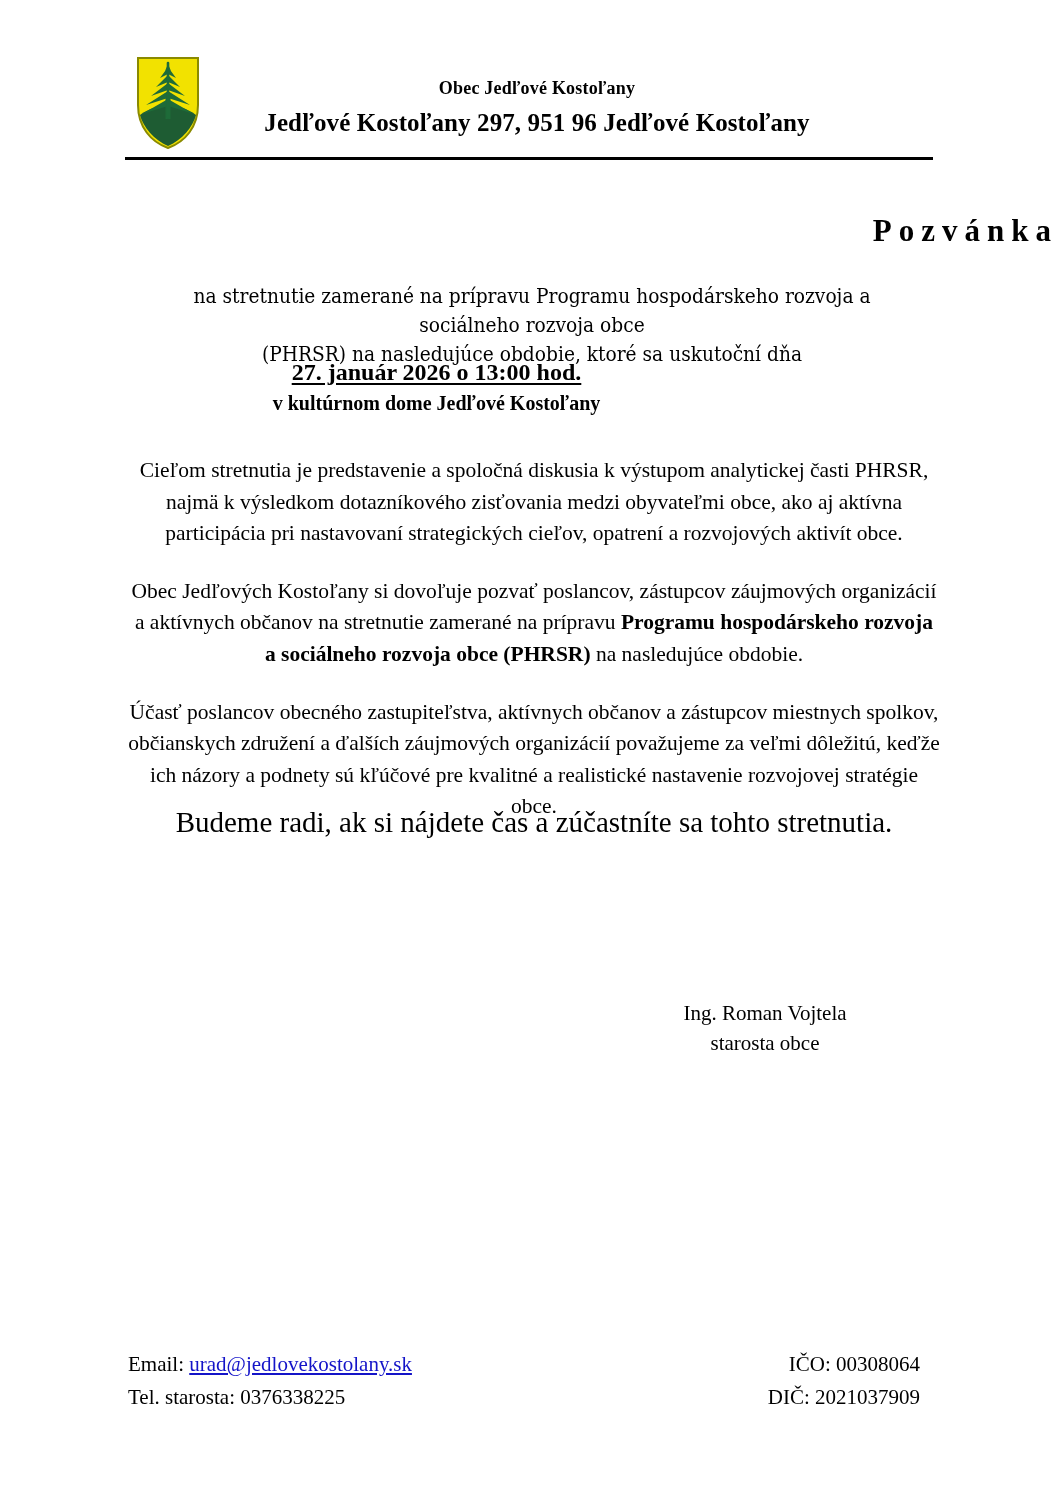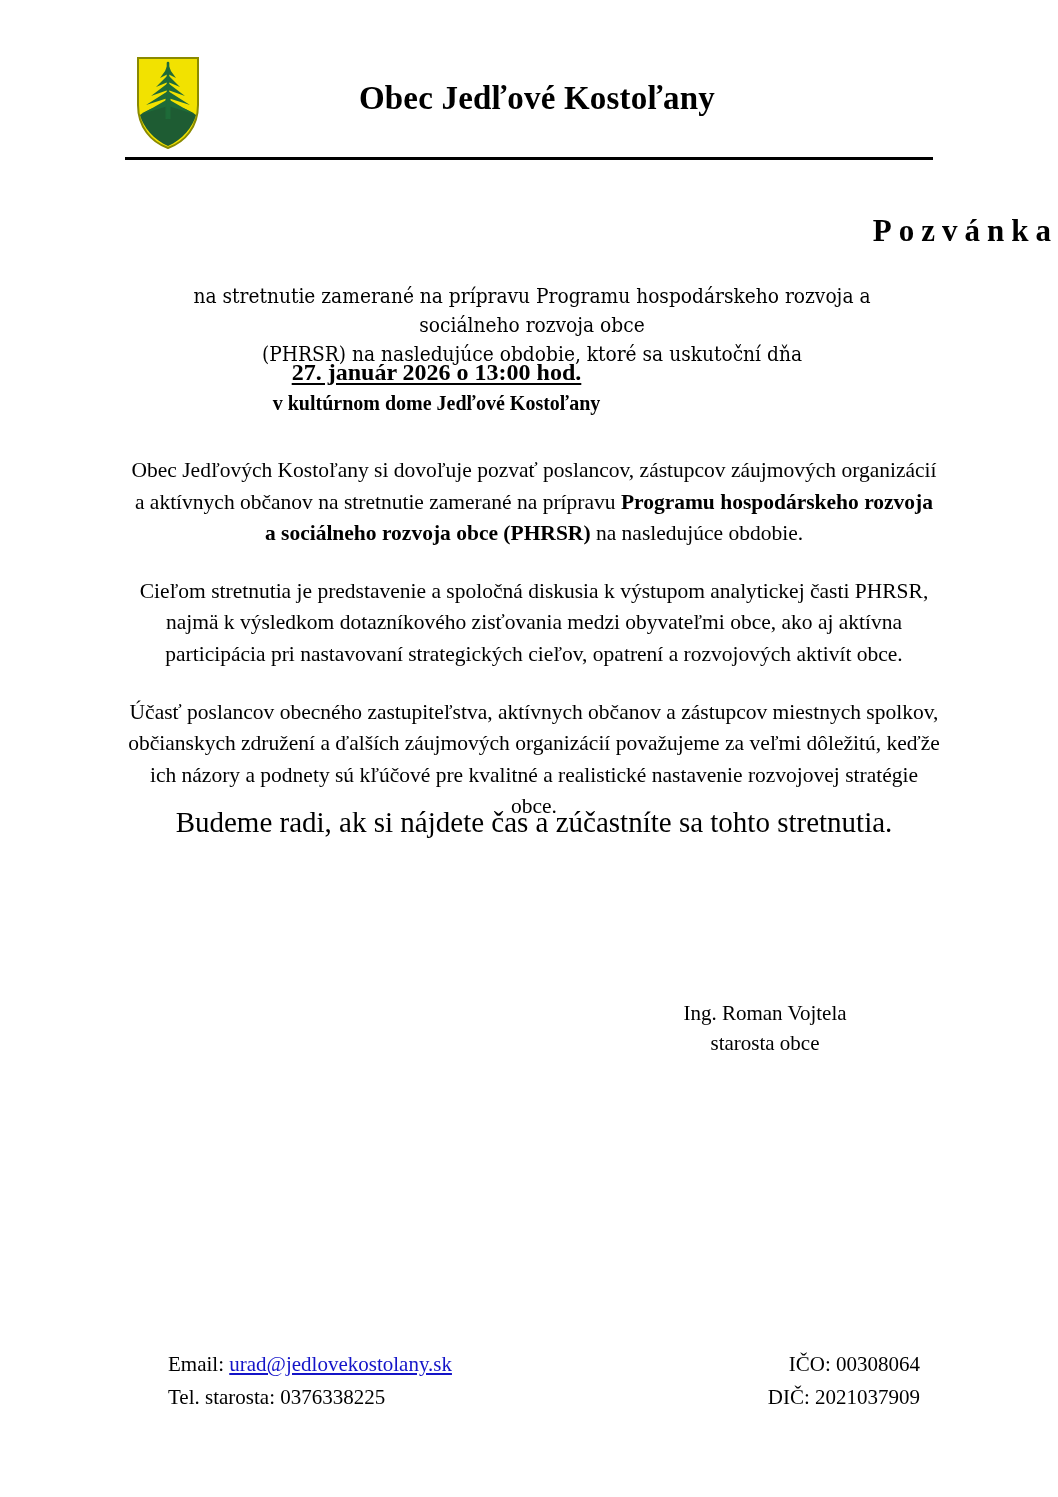--- a/index.html
+++ b/index.html
@@ -39,21 +39,21 @@
     margin-left: 10px;
     margin-top: 3px;
   }
   .letterhead-text {
     flex: 1 1 auto;
     text-align: center;
     padding-left: 10px;
     padding-right: 70px;
   }
   .org-name {
-    font-size: 33px;
+    font-size: 18px;
     font-weight: bold;
     letter-spacing: 0.2px;
     line-height: 1.22;
     margin: 26px 0 8px 0;
     white-space: nowrap;
   }
   .org-address {
     font-size: 25px;
     font-weight: bold;
     letter-spacing: 0.1px;
@@ -162,21 +162,21 @@
     position: absolute;
     left: 128px;
     top: 1348px;
     width: 810px;
     display: flex;
     justify-content: space-between;
     align-items: flex-start;
     font-size: 21px;
     line-height: 1.55;
   }
-  .footer-left { text-align: left; margin-left: 40px; }
+  .footer-left { text-align: left; }
   .footer-right { text-align: right; padding-right: 18px; }
   .footer-row { white-space: nowrap; }
   .maillink {
     color: #1414c8;
     text-decoration: underline;
     text-underline-offset: 2px;
   }
   .label-pad { display: inline-block; min-width: 58px; }
 </style>
 </head>
@@ -201,20 +201,21 @@
           <path d="M33 44 L59 59 L33 51 L7 59 Z"></path>
         </g>
         <g stroke="#1E6B39" stroke-width="2.6" stroke-linecap="round">
           <line x1="33" y1="8" x2="33" y2="62"></line>
         </g>
       </svg>
     </div>
 
     <div class="letterhead-text">
       <div class="org-name">Obec Jedľové Kostoľany</div>
+      <div class="org-address">Jedľové Kostoľany 297, 951 96 Jedľové Kostoľany</div>
     </div>
   </div>
 
   <div class="header-rule"></div>
 
   <div class="doc-title">Pozvánka</div>
 
   <div class="intro">
     <div>na stretnutie zamerané na prípravu Programu hospodárskeho rozvoja a sociálneho rozvoja obce</div>
     <div>(PHRSR) na nasledujúce obdobie, ktoré sa uskutoční dňa</div>
@@ -222,26 +223,26 @@
 
   <div class="event-block">
     <div class="event-datetime">
       <span>27. január 2026 o 13:00 hod.</span>
     </div>
     <div class="event-venue">v kultúrnom dome Jedľové Kostoľany</div>
   </div>
 
   <div class="body-block">
 
+    <p class="body-par">Cieľom stretnutia je predstavenie a spoločná diskusia k výstupom analytickej časti PHRSR, najmä k výsledkom dotazníkového zisťovania medzi obyvateľmi obce, ako aj aktívna participácia pri nastavovaní strategických cieľov, opatrení a rozvojových aktivít obce.</p>
+
     <p class="body-par">
       <span>Obec Jedľových Kostoľany si dovoľuje pozvať poslancov, zástupcov záujmových organizácií a aktívnych občanov na stretnutie zamerané na prípravu </span><b>Programu hospodárskeho rozvoja a sociálneho rozvoja obce (PHRSR)</b><span> na nasledujúce obdobie.</span>
     </p>
 
-    <p class="body-par">Cieľom stretnutia je predstavenie a spoločná diskusia k výstupom analytickej časti PHRSR, najmä k výsledkom dotazníkového zisťovania medzi obyvateľmi obce, ako aj aktívna participácia pri nastavovaní strategických cieľov, opatrení a rozvojových aktivít obce.</p>
-
     <p class="body-par">Účasť poslancov obecného zastupiteľstva, aktívnych občanov a zástupcov miestnych spolkov, občianskych združení a ďalších záujmových organizácií považujeme za veľmi dôležitú, keďže ich názory a podnety sú kľúčové pre kvalitné a realistické nastavenie rozvojovej stratégie obce.</p>
   </div>
 
   <div class="closing">Budeme radi, ak si nájdete čas a zúčastníte sa tohto stretnutia.</div>
 
   <div class="signature">
     <div>Ing. Roman Vojtela</div>
     <div>starosta obce</div>
   </div>
 

